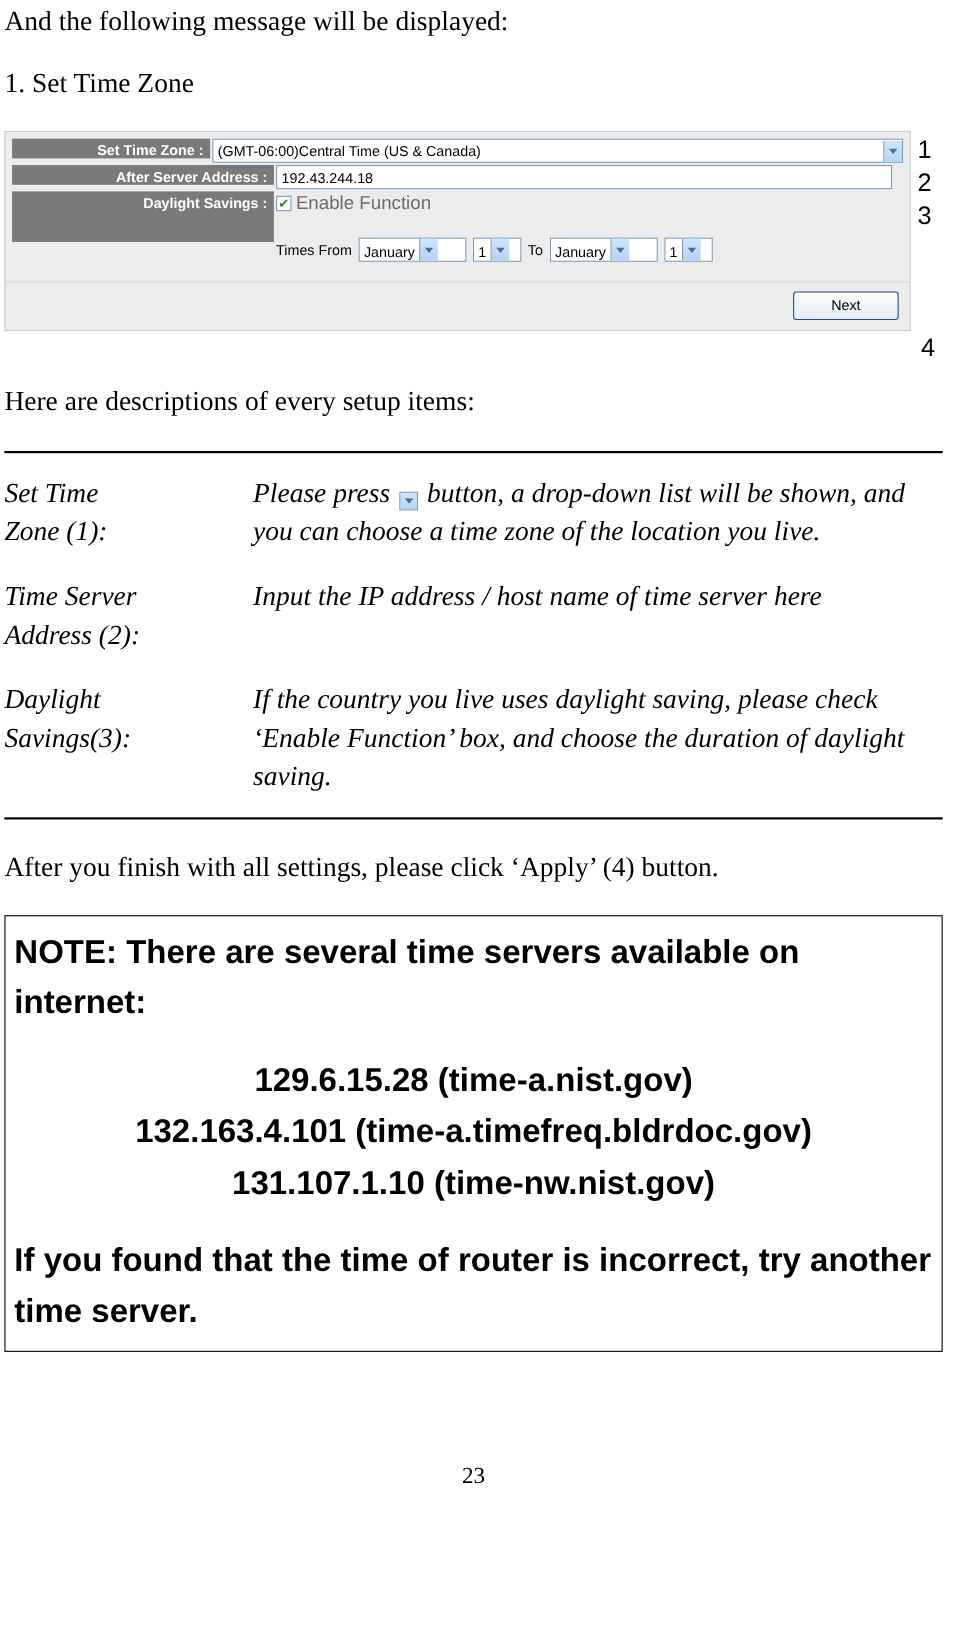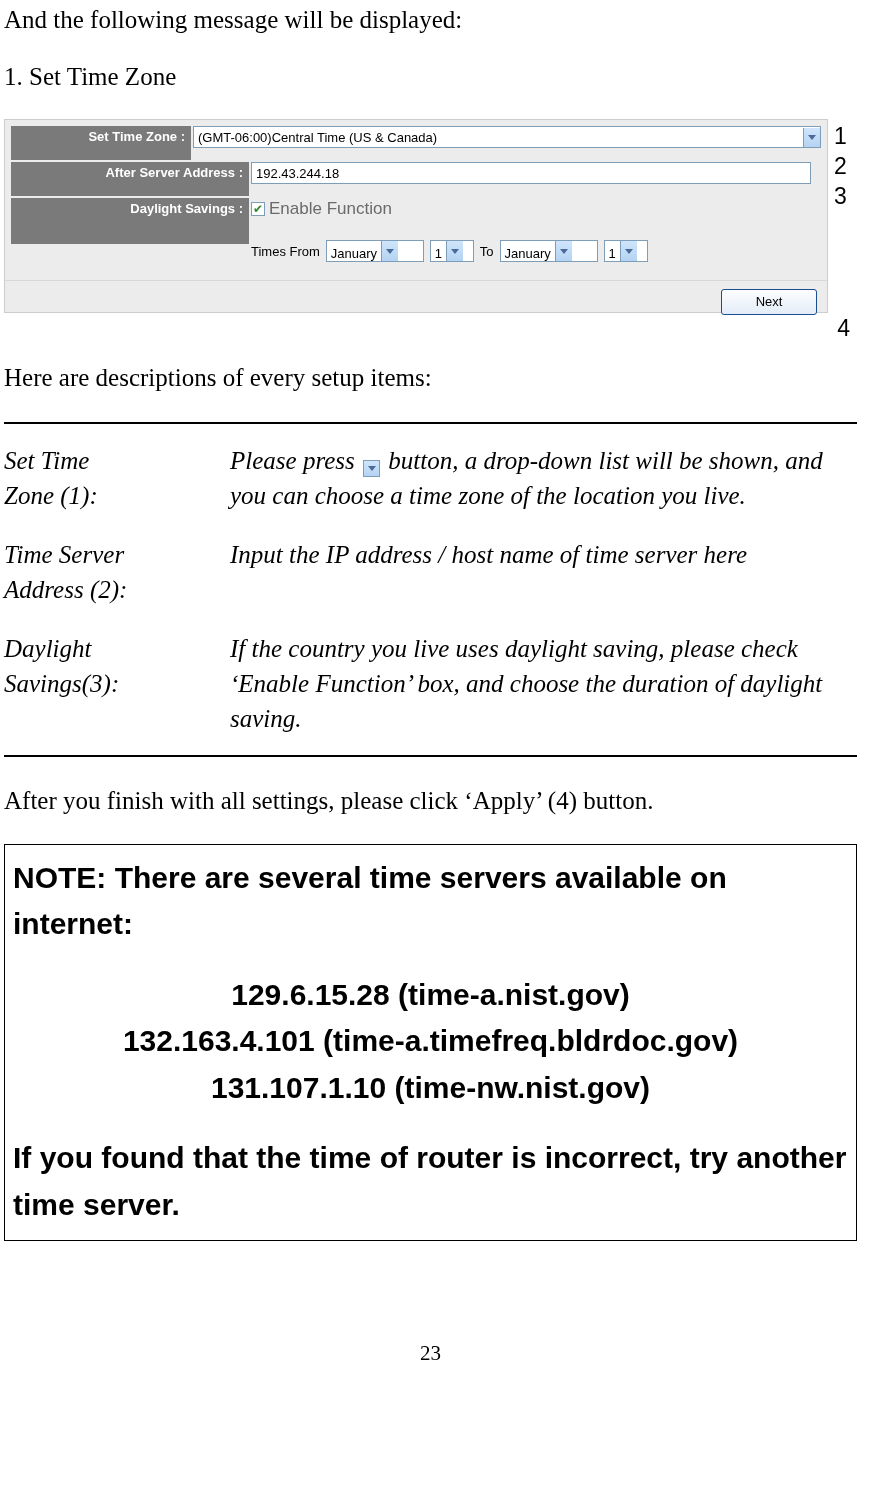--- a/index.html
+++ b/index.html
@@ -25,21 +25,21 @@
   .form-area { padding: 6px 6px 0 6px; }
   .form-row { display: flex; align-items: flex-start; margin-bottom: 2px; }
   .form-label-cell {
     background: #7a7a7a;
     color: #fff;
     font-weight: bold;
     width: 238px;
     text-align: right;
     padding: 3px 6px 3px 0;
     font-size: 13px;
-    height: 34px;
+    height: 18px;
     line-height: 16px;
   }
   .form-label-cell.tall { height: 46px; }
   .form-value-cell { flex: 1; padding-left: 2px; display: flex; flex-direction: column; gap: 2px; }
   .tz-select {
     width: 628px;
     height: 22px;
     border: 1px solid #7e9db9;
     background: #fff;
     font-family: Tahoma, Arial, sans-serif;
@@ -85,21 +85,21 @@
   .mini-select .val { padding: 0 4px; }
   .mini-select .arr {
     width: 17px; height: 20px;
     background: linear-gradient(#cfe5fb,#b4d3f3);
     border-left: 1px solid #7e9db9;
     display: flex; align-items: center; justify-content: center;
   }
   .mini-select .arr svg { width: 8px; height: 5px; }
   .month { width: 98px; }
   .day { width: 44px; }
-  .button-bar { height: 32px; border-top: 1px solid #d8d8d8; margin-top: 18px; padding: 8px 10px 0 0; text-align: right; }
+  .button-bar { height: 44px; border-top: 1px solid #d8d8d8; margin-top: 18px; padding: 8px 10px 0 0; text-align: right; }
   .xp-btn {
     display: inline-block;
     min-width: 96px; height: 26px;
     border: 1px solid #1c4e8f;
     border-radius: 3px;
     background: linear-gradient(#fdfdfd,#e3edf8);
     font-family: Tahoma, Arial, sans-serif;
     font-size: 13px;
     color: #000;
     text-align: center;

